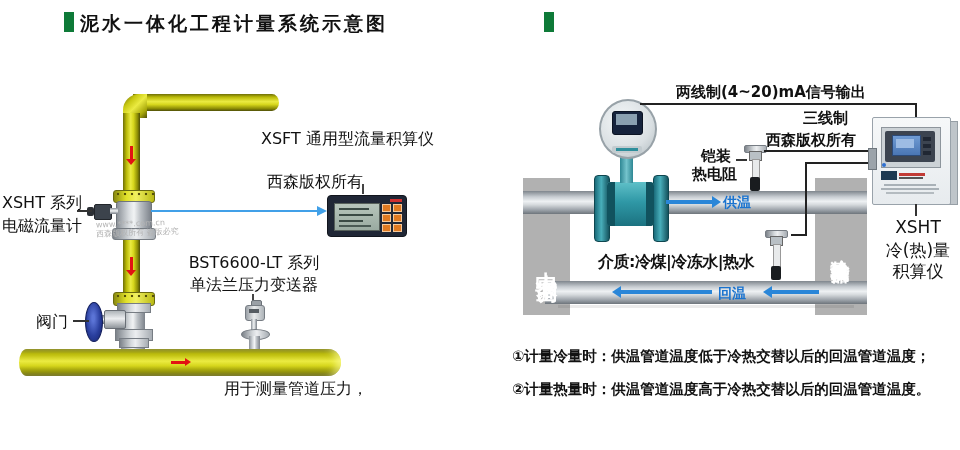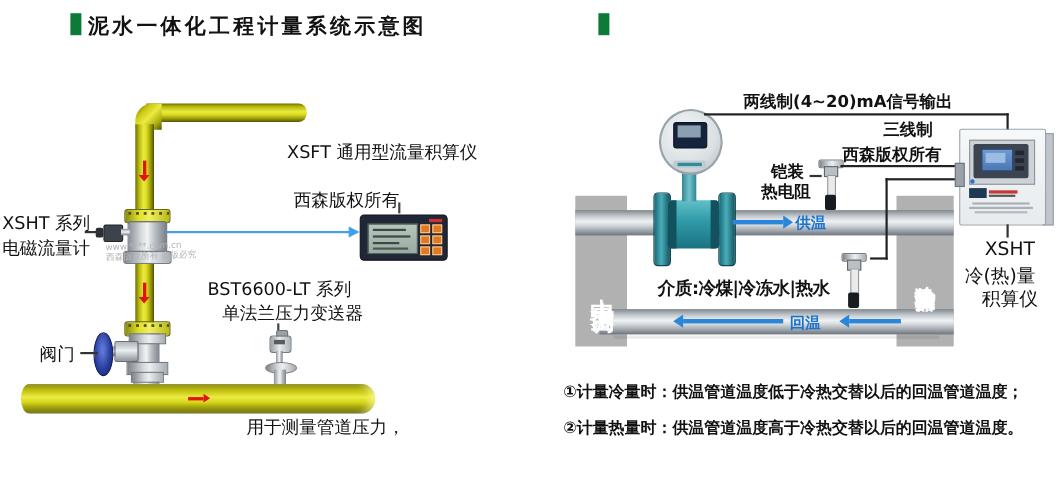--- a/index.html
+++ b/index.html
@@ -78,21 +78,21 @@
         <span style="background:#e07a22;border:1px solid #f5c89a;"></span>
         <span style="background:#e07a22;border:1px solid #f5c89a;"></span>
         <span style="background:#e07a22;border:1px solid #f5c89a;"></span>
       </div>
     </div>
 
     <div class="abs lbl" style="left:261px;top:128px;">XSFT 通用型流量积算仪</div>
     <div class="abs lbl" style="left:267px;top:171px;">西森版权所有</div>
 
     <div class="abs lbl" style="left:178px;top:252px;width:152px;text-align:center;">BST6600-LT 系列</div>
-    <div class="abs lbl" style="left:178px;top:274px;width:152px;text-align:right;">单法兰压力变送器</div>
+    <div class="abs lbl" style="left:178px;top:274px;width:152px;text-align:center;">单法兰压力变送器</div>
     <div class="abs" style="left:252px;top:294px;width:2px;height:11px;background:#444;"></div>
     <div class="abs" style="left:251px;top:300px;width:9px;height:6px;background:#9aa0a6;border:1px solid #6b7177;border-radius:2px;"></div>
     <div class="abs" style="left:245px;top:305px;width:18px;height:14px;background:linear-gradient(90deg,#9aa0a6,#e9ebec 45%,#aeb4b9);border:1px solid #767c83;border-radius:3px;"></div>
     <div class="abs" style="left:249px;top:309px;width:10px;height:4px;background:#565c62;"></div>
     <div class="abs silver-v" style="left:251px;top:319px;width:6px;height:12px;"></div>
     <div class="abs flange-s" style="left:241px;top:329px;width:27px;height:9px;border-radius:50%;"></div>
     <div class="abs silver-v" style="left:249px;top:336px;width:11px;height:15px;"></div>
 
     <div class="abs flange-y" style="left:113px;top:292px;width:40px;height:12px;border-radius:3px;"></div>
     <div class="abs silver-v" style="left:121px;top:303px;width:24px;height:46px;"></div>
@@ -198,20 +198,20 @@
       <div class="abs" style="left:27px;top:60px;width:24px;height:2px;background:#555;"></div>
       <div class="abs" style="left:12px;top:67px;width:52px;height:2px;background:#a9b1b7;"></div>
       <div class="abs" style="left:9px;top:71px;width:58px;height:2px;background:#a9b1b7;"></div>
       <div class="abs" style="left:14px;top:75px;width:48px;height:2px;background:#b4bbc0;"></div>
       <div class="abs" style="left:-4px;top:31px;width:7px;height:20px;background:#9ba3aa;border:1px solid #6e767d;"></div>
       <div class="abs" style="left:10px;top:46px;width:4px;height:4px;background:#2f6fd0;border-radius:50%;"></div>
     </div>
 
     <div class="abs" style="left:435px;top:204px;width:2px;height:12px;background:#333;"></div>
     <div class="abs" style="left:397px;top:217px;width:82px;text-align:center;font-size:17px;white-space:nowrap;">XSHT</div>
-    <div class="abs" style="left:397px;top:239px;width:82px;text-align:left;font-size:17px;white-space:nowrap;">冷(热)量</div>
+    <div class="abs" style="left:397px;top:239px;width:82px;text-align:center;font-size:17px;white-space:nowrap;">冷(热)量</div>
     <div class="abs" style="left:397px;top:260px;width:82px;text-align:center;font-size:17px;white-space:nowrap;">积算仪</div>
 
     <div class="abs" style="left:32px;top:347px;font-size:14.5px;font-weight:600;white-space:nowrap;">①计量冷量时：供温管道温度低于冷热交替以后的回温管道温度；</div>
     <div class="abs" style="left:32px;top:380px;font-size:14.5px;font-weight:600;white-space:nowrap;">②计量热量时：供温管道温度高于冷热交替以后的回温管道温度。</div>
   </div>
 
 </div>
 
 </body></html>

